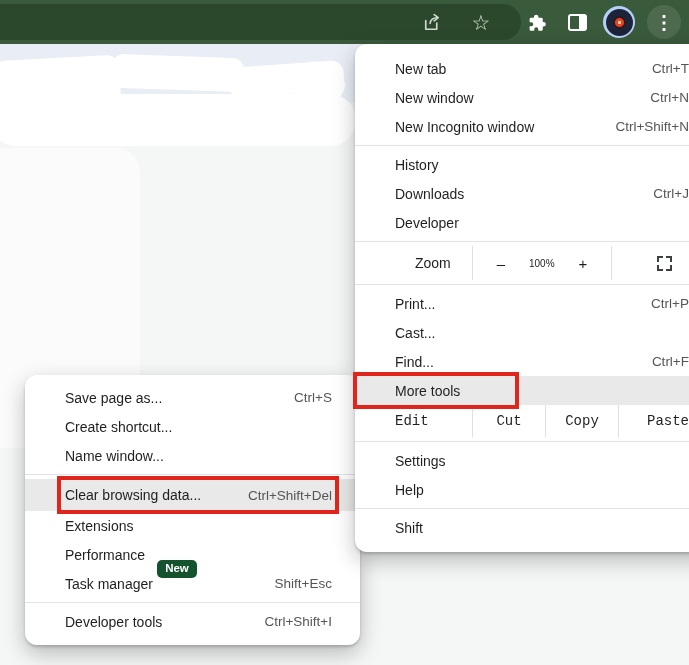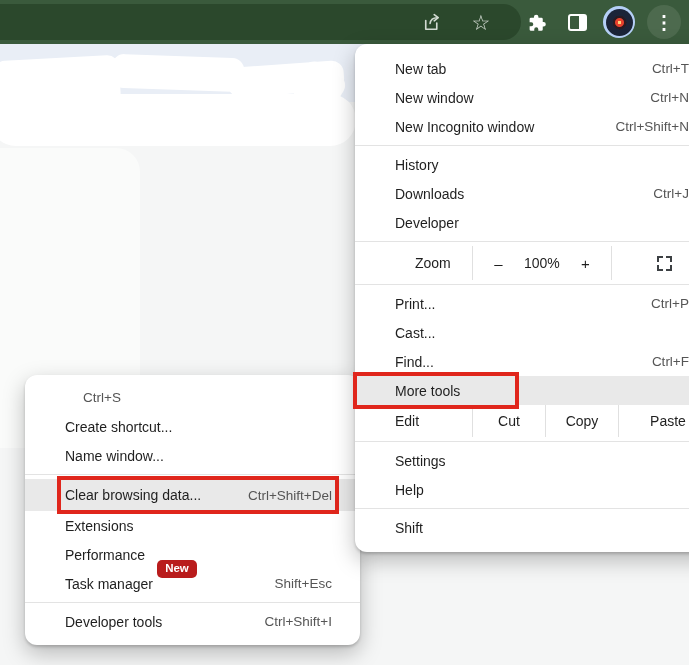--- a/index.html
+++ b/index.html
@@ -43,44 +43,44 @@
   .arrow { position:absolute; right:9px; top:50%; transform:translateY(-50%); color:#5f6368; font-size:12px; }
   .hsep { height:1px; background:#e3e3e3; margin:4px 0; }
   .hover { background:#e9e9e9; }
 
   
   .zoomrow { height:34px; display:grid; grid-template-columns:117px 140px 1fr; align-items:stretch; padding:0; cursor:default; }
   .zoomrow .zlabel { display:flex; align-items:center; padding-left:60px; }
   .zoomrow .zctr { border-left:1px solid #e0e0e0; border-right:1px solid #e0e0e0;
                    display:flex; align-items:center; justify-content:space-evenly; }
   .zbtn { background:none; border:none; font-family:inherit; font-size:15px; color:#1f1f1f; cursor:pointer; padding:2px 8px; }
-  .zlevel { font-size:14px; }
+  .zlevel { font-size:10px; }
   .zfull { display:flex; align-items:center; justify-content:center; cursor:pointer; }
   .fs { position:relative; width:15px; height:15px; }
   .fs i { position:absolute; width:6px; height:6px; border:0 solid #3c4043; }
   .fs i:nth-child(1){ left:0; top:0; border-left-width:2.5px; border-top-width:2.5px; }
   .fs i:nth-child(2){ right:0; top:0; border-right-width:2.5px; border-top-width:2.5px; }
   .fs i:nth-child(3){ left:0; bottom:0; border-left-width:2.5px; border-bottom-width:2.5px; }
   .fs i:nth-child(4){ right:0; bottom:0; border-right-width:2.5px; border-bottom-width:2.5px; }
 
   
   .editrow { height:32px; display:grid; grid-template-columns:117px 73px 73px 1fr; align-items:stretch; padding:0; }
-  .editrow .cell { display:flex; align-items:center; justify-content:center; cursor:pointer; }
+  .editrow .cell { display:flex; align-items:center; justify-content:center; cursor:pointer;font-family:Liberation Mono, monospace; }
   .editrow .cell.first { justify-content:flex-start; padding-left:40px; cursor:default; }
   .editrow .cell + .cell { border-left:1px solid #e0e0e0; }
 
   
   .redbox { position:absolute; border:4px solid #e0261c; pointer-events:none; z-index:5; }
   .redbox-moretools { top:-4px; bottom:-4px; left:-2px; width:166px; }
   .redbox-clear { top:-3px; bottom:-3px; left:32px; width:282px; }
   .rowrel { position:relative; }
   .row-tall { height:32px; }
 
   
-  .badge { margin-left:12px; background:#b91c1c; color:#fff; font-size:11.5px; font-weight:bold;
+  .badge { margin-left:12px; background:#14532d; color:#fff; font-size:11.5px; font-weight:bold;
            padding:3px 8px 4px; border-radius:5px; line-height:1;margin-top:29px; }
 </style>
 </head>
 <body>
 
 <div class="stage">
 
   <div class="page">
     <div class="band"></div>
     <div class="blob b1"></div>
@@ -197,20 +197,21 @@
       <span class="arrow">▸</span>
     </div>
     <div class="hsep"></div>
     <div class="mi">
       <span class="lbl">Shift</span>
     </div>
   </div>
 
   <div class="menu menu-sub">
     <div class="mi">
+      <span class="lbl">Save page as...</span>
       <span class="sc">Ctrl+S</span>
     </div>
     <div class="mi">
       <span class="lbl">Create shortcut...</span>
     </div>
     <div class="mi">
       <span class="lbl">Name window...</span>
     </div>
     <div class="hsep"></div>
     <div class="rowrel">

